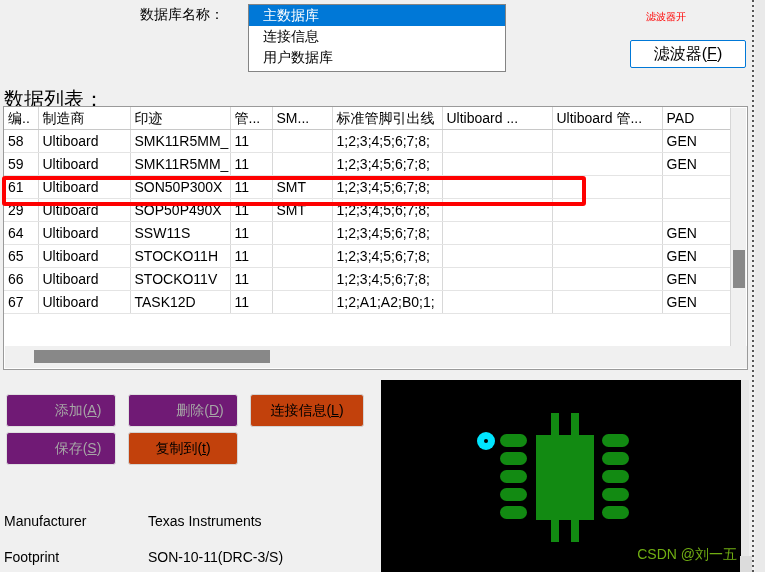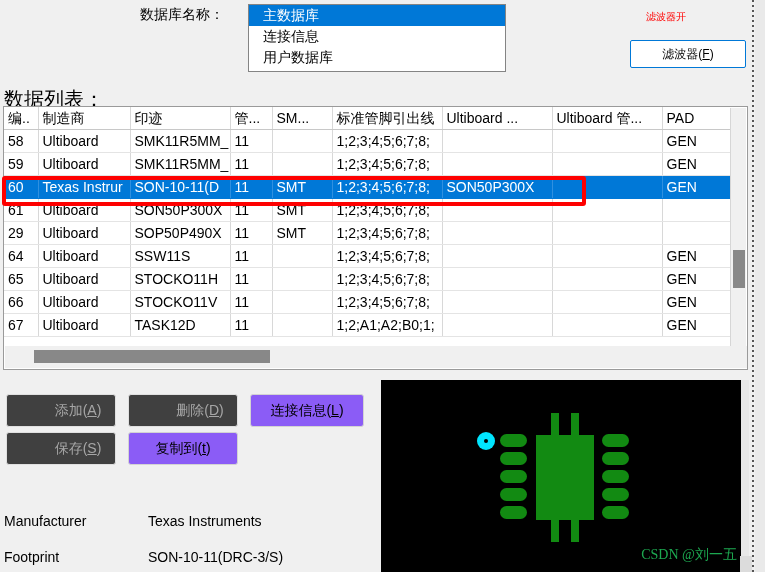--- a/index.html
+++ b/index.html
@@ -57,21 +57,21 @@
     font-size: 10px;
     white-space: nowrap;
   }
   #filter-button {
     position: absolute;
     left: 630px; top: 40px;
     width: 116px; height: 28px;
     background: #ffffff;
     border: 1px solid #0078d7;
     border-radius: 2px;
-    font-size: 12px;
+    font-size: 16px;
     font-family: "Liberation Sans", sans-serif;
     color: #000;
     cursor: default;
     padding: 0;
     box-sizing: border-box;
   }
   #filter-button .uline { text-decoration: underline; }
 
   
   #data-list-label {
@@ -174,34 +174,34 @@
     width: 584px; height: 30px;
     border: 4px solid #fe0000;
     border-radius: 3px;
     box-sizing: border-box;
     pointer-events: none;
   }
 
   
   .btn {
     position: absolute;
-    background: #8b5cf6;
+    background: #c2410c;
     border: 1px solid #d3d3d3;
     border-radius: 3px;
     font-size: 14px;
     font-family: "Liberation Sans", sans-serif;
     color: #000000;
     padding: 0;
     cursor: default;
     box-sizing: border-box;
   }
   .btn.disabled {
     color: #a6a6a6;
     border-color: #e0e0e0;
-    background: #404040;
+    background: #701a75;
     padding-left: 34px;
   }
   .btn .uline { text-decoration: underline; }
   #btn-add      { left: 6px;   top: 394px; width: 110px; height: 33px; }
   #btn-delete   { left: 128px; top: 394px; width: 110px; height: 33px; }
   #btn-connect  { left: 250px; top: 394px; width: 114px; height: 33px; }
   #btn-save     { left: 6px;   top: 432px; width: 110px; height: 33px; }
   #btn-copyto   { left: 128px; top: 432px; width: 110px; height: 33px; }
 
   
@@ -220,23 +220,23 @@
     position: absolute;
     left: 381px; top: 380px;
     width: 368px; height: 192px;
     background: #000000;
     overflow: hidden;
   }
   #pcb-svg { display: block; }
   #pcb-watermark {
     position: absolute;
     right: 12px; bottom: 8px;
-    color: #22c55e;
-    font-size: 14px;
-    font-family: Liberation Serif, serif;
+    color: #84cc16;
+    font-size: 14px;
+    font-family: Liberation Sans, sans-serif;
     white-space: nowrap;
     opacity: 0.85;
   }
   #pcb-right-strip {
     position: absolute;
     left: 741px; top: 380px;
     width: 8px; height: 192px;
     background: #e8e8e8;
   }
 
@@ -315,31 +315,20 @@
           <td class="c0">59</td>
           <td class="c1">Ultiboard</td>
           <td class="c2">SMK11R5MM_</td>
           <td class="c3">11</td>
           <td class="c4"></td>
           <td class="c5">1;2;3;4;5;6;7;8;</td>
           <td class="c6"></td>
           <td class="c7"></td>
           <td class="c8">GEN</td>
         </tr>
-        <tr class="selected">
-          <td class="c0">60</td>
-          <td class="c1">Texas Instrur</td>
-          <td class="c2">SON-10-11(D</td>
-          <td class="c3">11</td>
-          <td class="c4">SMT</td>
-          <td class="c5">1;2;3;4;5;6;7;8;</td>
-          <td class="c6">SON50P300X</td>
-          <td class="c7"></td>
-          <td class="c8">GEN</td>
-        </tr>
         <tr>
           <td class="c0">61</td>
           <td class="c1">Ultiboard</td>
           <td class="c2">SON50P300X</td>
           <td class="c3">11</td>
           <td class="c4">SMT</td>
           <td class="c5">1;2;3;4;5;6;7;8;</td>
           <td class="c6"></td>
           <td class="c7"></td>
           <td class="c8"></td>

